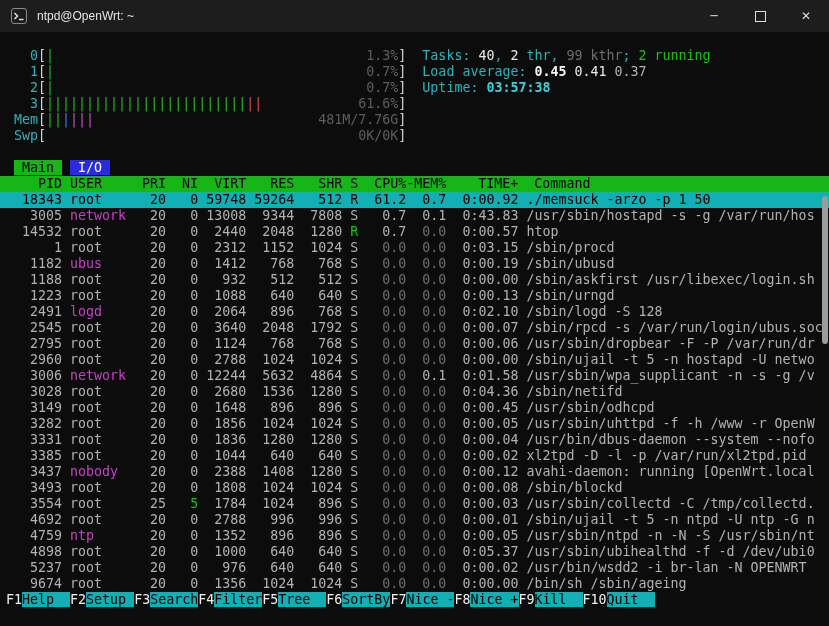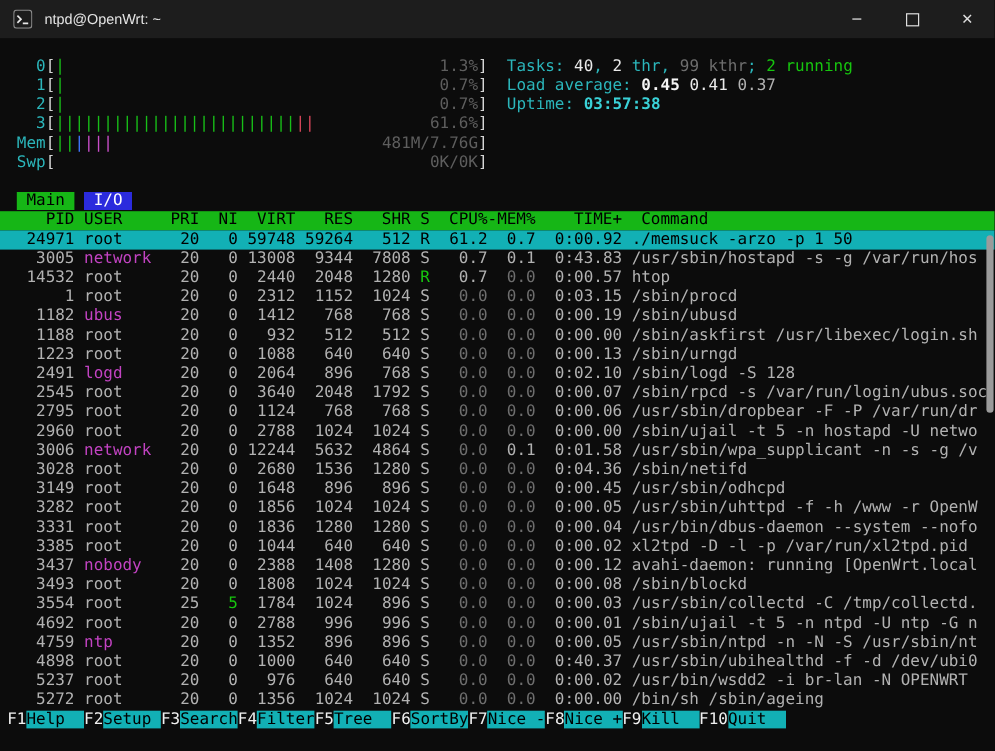--- a/index.html
+++ b/index.html
@@ -68,21 +68,21 @@
       <div class="line"><span></span></div>
       <div class="line"><span>   </span><span class="cy">0</span><span class="br">[</span><span class="g">|</span><span>                                       </span><span class="dg">1.3%</span><span class="br">]</span><span>  </span><span class="cy">Tasks: </span><span class="wh">40</span><span class="cy">, </span><span class="wh">2</span><span class="cy"> thr</span><span class="cy">, </span><span class="dim">99 kthr</span><span class="cy">; </span><span class="gr">2 running</span></div>
       <div class="line"><span>   </span><span class="cy">1</span><span class="br">[</span><span class="g">|</span><span>                                       </span><span class="dg">0.7%</span><span class="br">]</span><span>  </span><span class="cy">Load average: </span><span class="whb">0.45</span><span> </span><span class="wh">0.41</span><span> </span><span class="gy">0.37</span></div>
       <div class="line"><span>   </span><span class="cy">2</span><span class="br">[</span><span class="g">|</span><span>                                       </span><span class="dg">0.7%</span><span class="br">]</span><span>  </span><span class="cy">Uptime: </span><span class="cyb">03:57:38</span></div>
       <div class="line"><span>   </span><span class="cy">3</span><span class="br">[</span><span class="g">|||||||||||||||||||||||||</span><span class="rd">||</span><span>            </span><span class="dg">61.6%</span><span class="br">]</span></div>
       <div class="line"><span> </span><span class="cy">Mem</span><span class="br">[</span><span class="g">||</span><span class="bl">|</span><span class="pk">|||</span><span>                            </span><span class="dg">481M/7.76G</span><span class="br">]</span></div>
       <div class="line"><span> </span><span class="cy">Swp</span><span class="br">[</span><span>                                       </span><span class="dg">0K/0K</span><span class="br">]</span></div>
       <div class="line"><span></span></div>
       <div class="line"><span> </span><span class="tabg"> Main </span><span> </span><span class="tabio"> I/O </span><span> </span></div>
       <div class="line hdr"><span>    PID USER     PRI  NI  VIRT   RES   SHR S  CPU%-MEM%    TIME+  Command</span></div>
-      <div class="line selected"><span>  24971 </span><span>root     </span><span> 20 </span><span>  0</span><span> 59748 59264   512 </span><span class="gr">R</span><span>  61.2</span><span>  0.7</span><span>  0:00.92 </span><span>./memsuck -arzo -p 1 50</span></div>
+      <div class="line selected"><span>  18343 </span><span>root     </span><span> 20 </span><span>  0</span><span> 59748 59264   512 </span><span class="gr">R</span><span>  61.2</span><span>  0.7</span><span>  0:00.92 </span><span>./memsuck -arzo -p 1 50</span></div>
       <div class="line"><span>   3005 </span><span class="mg">network  </span><span> 20 </span><span>  0</span><span> 13008  9344  7808 </span><span>S</span><span>   0.7</span><span>  0.1</span><span>  0:43.83 </span><span>/usr/sbin/hostapd -s -g /var/run/hos</span></div>
       <div class="line"><span>  14532 </span><span>root     </span><span> 20 </span><span>  0</span><span>  2440  2048  1280 </span><span class="gr">R</span><span>   0.7</span><span class="dim">  0.0</span><span>  0:00.57 </span><span>htop</span></div>
       <div class="line"><span>      1 </span><span>root     </span><span> 20 </span><span>  0</span><span>  2312  1152  1024 </span><span>S</span><span class="dim">   0.0</span><span class="dim">  0.0</span><span>  0:03.15 </span><span>/sbin/procd</span></div>
       <div class="line"><span>   1182 </span><span class="mg">ubus     </span><span> 20 </span><span>  0</span><span>  1412   768   768 </span><span>S</span><span class="dim">   0.0</span><span class="dim">  0.0</span><span>  0:00.19 </span><span>/sbin/ubusd</span></div>
       <div class="line"><span>   1188 </span><span>root     </span><span> 20 </span><span>  0</span><span>   932   512   512 </span><span>S</span><span class="dim">   0.0</span><span class="dim">  0.0</span><span>  0:00.00 </span><span>/sbin/askfirst /usr/libexec/login.sh</span></div>
       <div class="line"><span>   1223 </span><span>root     </span><span> 20 </span><span>  0</span><span>  1088   640   640 </span><span>S</span><span class="dim">   0.0</span><span class="dim">  0.0</span><span>  0:00.13 </span><span>/sbin/urngd</span></div>
       <div class="line"><span>   2491 </span><span class="mg">logd     </span><span> 20 </span><span>  0</span><span>  2064   896   768 </span><span>S</span><span class="dim">   0.0</span><span class="dim">  0.0</span><span>  0:02.10 </span><span>/sbin/logd -S 128</span></div>
       <div class="line"><span>   2545 </span><span>root     </span><span> 20 </span><span>  0</span><span>  3640  2048  1792 </span><span>S</span><span class="dim">   0.0</span><span class="dim">  0.0</span><span>  0:00.07 </span><span>/sbin/rpcd -s /var/run/login/ubus.soc</span></div>
       <div class="line"><span>   2795 </span><span>root     </span><span> 20 </span><span>  0</span><span>  1124   768   768 </span><span>S</span><span class="dim">   0.0</span><span class="dim">  0.0</span><span>  0:00.06 </span><span>/usr/sbin/dropbear -F -P /var/run/dr</span></div>
       <div class="line"><span>   2960 </span><span>root     </span><span> 20 </span><span>  0</span><span>  2788  1024  1024 </span><span>S</span><span class="dim">   0.0</span><span class="dim">  0.0</span><span>  0:00.00 </span><span>/sbin/ujail -t 5 -n hostapd -U netwo</span></div>
@@ -90,19 +90,19 @@
       <div class="line"><span>   3028 </span><span>root     </span><span> 20 </span><span>  0</span><span>  2680  1536  1280 </span><span>S</span><span class="dim">   0.0</span><span class="dim">  0.0</span><span>  0:04.36 </span><span>/sbin/netifd</span></div>
       <div class="line"><span>   3149 </span><span>root     </span><span> 20 </span><span>  0</span><span>  1648   896   896 </span><span>S</span><span class="dim">   0.0</span><span class="dim">  0.0</span><span>  0:00.45 </span><span>/usr/sbin/odhcpd</span></div>
       <div class="line"><span>   3282 </span><span>root     </span><span> 20 </span><span>  0</span><span>  1856  1024  1024 </span><span>S</span><span class="dim">   0.0</span><span class="dim">  0.0</span><span>  0:00.05 </span><span>/usr/sbin/uhttpd -f -h /www -r OpenW</span></div>
       <div class="line"><span>   3331 </span><span>root     </span><span> 20 </span><span>  0</span><span>  1836  1280  1280 </span><span>S</span><span class="dim">   0.0</span><span class="dim">  0.0</span><span>  0:00.04 </span><span>/usr/bin/dbus-daemon --system --nofo</span></div>
       <div class="line"><span>   3385 </span><span>root     </span><span> 20 </span><span>  0</span><span>  1044   640   640 </span><span>S</span><span class="dim">   0.0</span><span class="dim">  0.0</span><span>  0:00.02 </span><span>xl2tpd -D -l -p /var/run/xl2tpd.pid</span></div>
       <div class="line"><span>   3437 </span><span class="mg">nobody   </span><span> 20 </span><span>  0</span><span>  2388  1408  1280 </span><span>S</span><span class="dim">   0.0</span><span class="dim">  0.0</span><span>  0:00.12 </span><span>avahi-daemon: running [OpenWrt.local</span></div>
       <div class="line"><span>   3493 </span><span>root     </span><span> 20 </span><span>  0</span><span>  1808  1024  1024 </span><span>S</span><span class="dim">   0.0</span><span class="dim">  0.0</span><span>  0:00.08 </span><span>/sbin/blockd</span></div>
       <div class="line"><span>   3554 </span><span>root     </span><span> 25 </span><span class="gr">  5</span><span>  1784  1024   896 </span><span>S</span><span class="dim">   0.0</span><span class="dim">  0.0</span><span>  0:00.03 </span><span>/usr/sbin/collectd -C /tmp/collectd.</span></div>
       <div class="line"><span>   4692 </span><span>root     </span><span> 20 </span><span>  0</span><span>  2788   996   996 </span><span>S</span><span class="dim">   0.0</span><span class="dim">  0.0</span><span>  0:00.01 </span><span>/sbin/ujail -t 5 -n ntpd -U ntp -G n</span></div>
       <div class="line"><span>   4759 </span><span class="mg">ntp      </span><span> 20 </span><span>  0</span><span>  1352   896   896 </span><span>S</span><span class="dim">   0.0</span><span class="dim">  0.0</span><span>  0:00.05 </span><span>/usr/sbin/ntpd -n -N -S /usr/sbin/nt</span></div>
-      <div class="line"><span>   4898 </span><span>root     </span><span> 20 </span><span>  0</span><span>  1000   640   640 </span><span>S</span><span class="dim">   0.0</span><span class="dim">  0.0</span><span>  0:40.37 </span><span>/usr/sbin/ubihealthd -f -d /dev/ubi0</span></div>
+      <div class="line"><span>   4898 </span><span>root     </span><span> 20 </span><span>  0</span><span>  1000   640   640 </span><span>S</span><span class="dim">   0.0</span><span class="dim">  0.0</span><span>  0:05.37 </span><span>/usr/sbin/ubihealthd -f -d /dev/ubi0</span></div>
       <div class="line"><span>   5237 </span><span>root     </span><span> 20 </span><span>  0</span><span>   976   640   640 </span><span>S</span><span class="dim">   0.0</span><span class="dim">  0.0</span><span>  0:00.02 </span><span>/usr/bin/wsdd2 -i br-lan -N OPENWRT</span></div>
-      <div class="line"><span>   5272 </span><span>root     </span><span> 20 </span><span>  0</span><span>  1356  1024  1024 </span><span>S</span><span class="dim">   0.0</span><span class="dim">  0.0</span><span>  0:00.00 </span><span>/bin/sh /sbin/ageing</span></div>
+      <div class="line"><span>   9674 </span><span>root     </span><span> 20 </span><span>  0</span><span>  1356  1024  1024 </span><span>S</span><span class="dim">   0.0</span><span class="dim">  0.0</span><span>  0:00.00 </span><span>/bin/sh /sbin/ageing</span></div>
       <div class="line fbar"><span><span class="fk">F1</span><span class="fl">Help  </span></span><span><span class="fk">F2</span><span class="fl">Setup </span></span><span><span class="fk">F3</span><span class="fl">Search</span></span><span><span class="fk">F4</span><span class="fl">Filter</span></span><span><span class="fk">F5</span><span class="fl">Tree  </span></span><span><span class="fk">F6</span><span class="fl">SortBy</span></span><span><span class="fk">F7</span><span class="fl">Nice -</span></span><span><span class="fk">F8</span><span class="fl">Nice +</span></span><span><span class="fk">F9</span><span class="fl">Kill  </span></span><span><span class="fk">F10</span><span class="fl">Quit  </span></span></div>
     </div>
   <div id="scrollthumb"></div>
 </div>
 
 </body></html>

